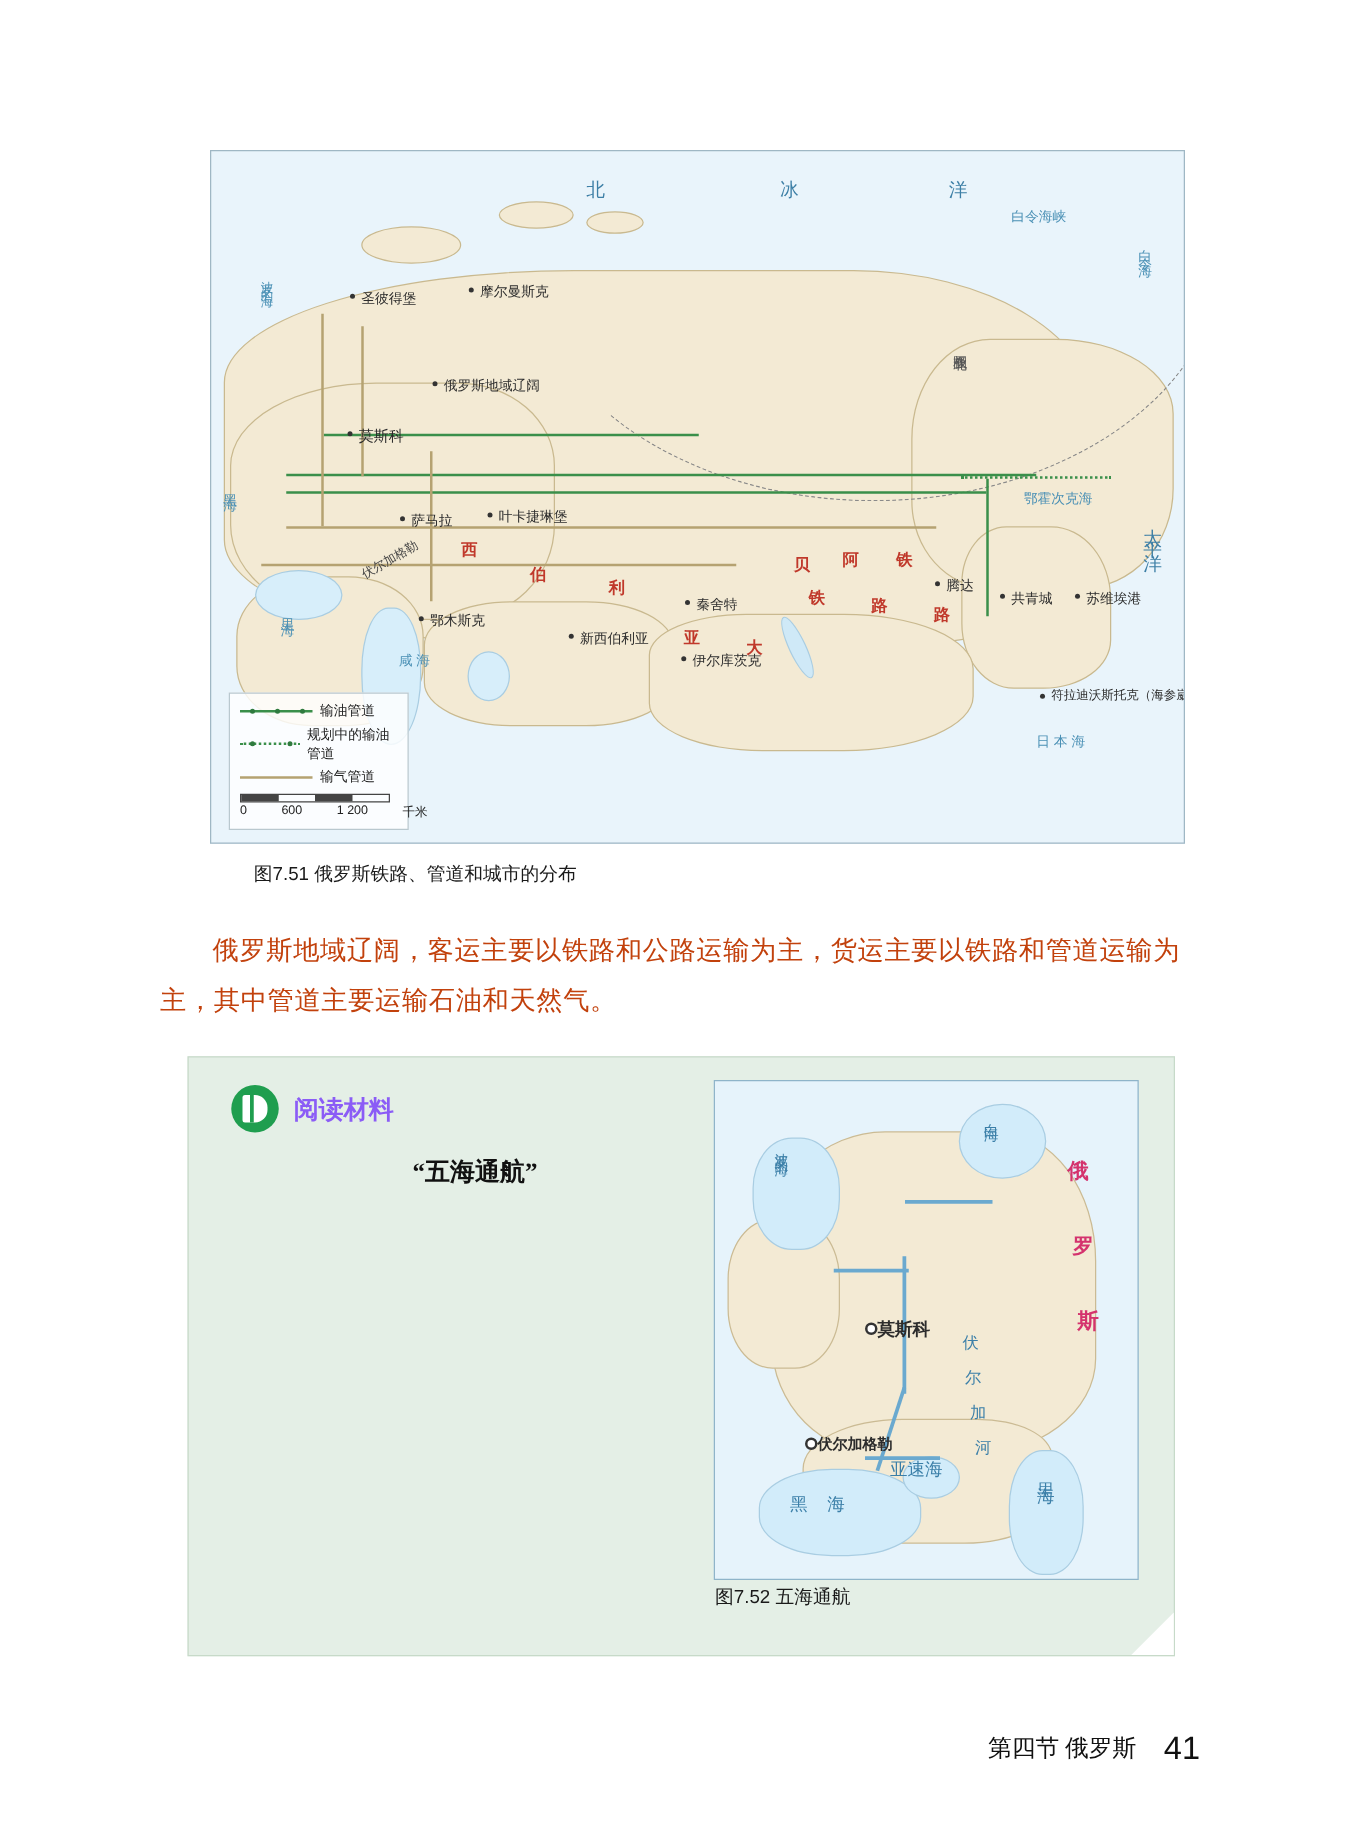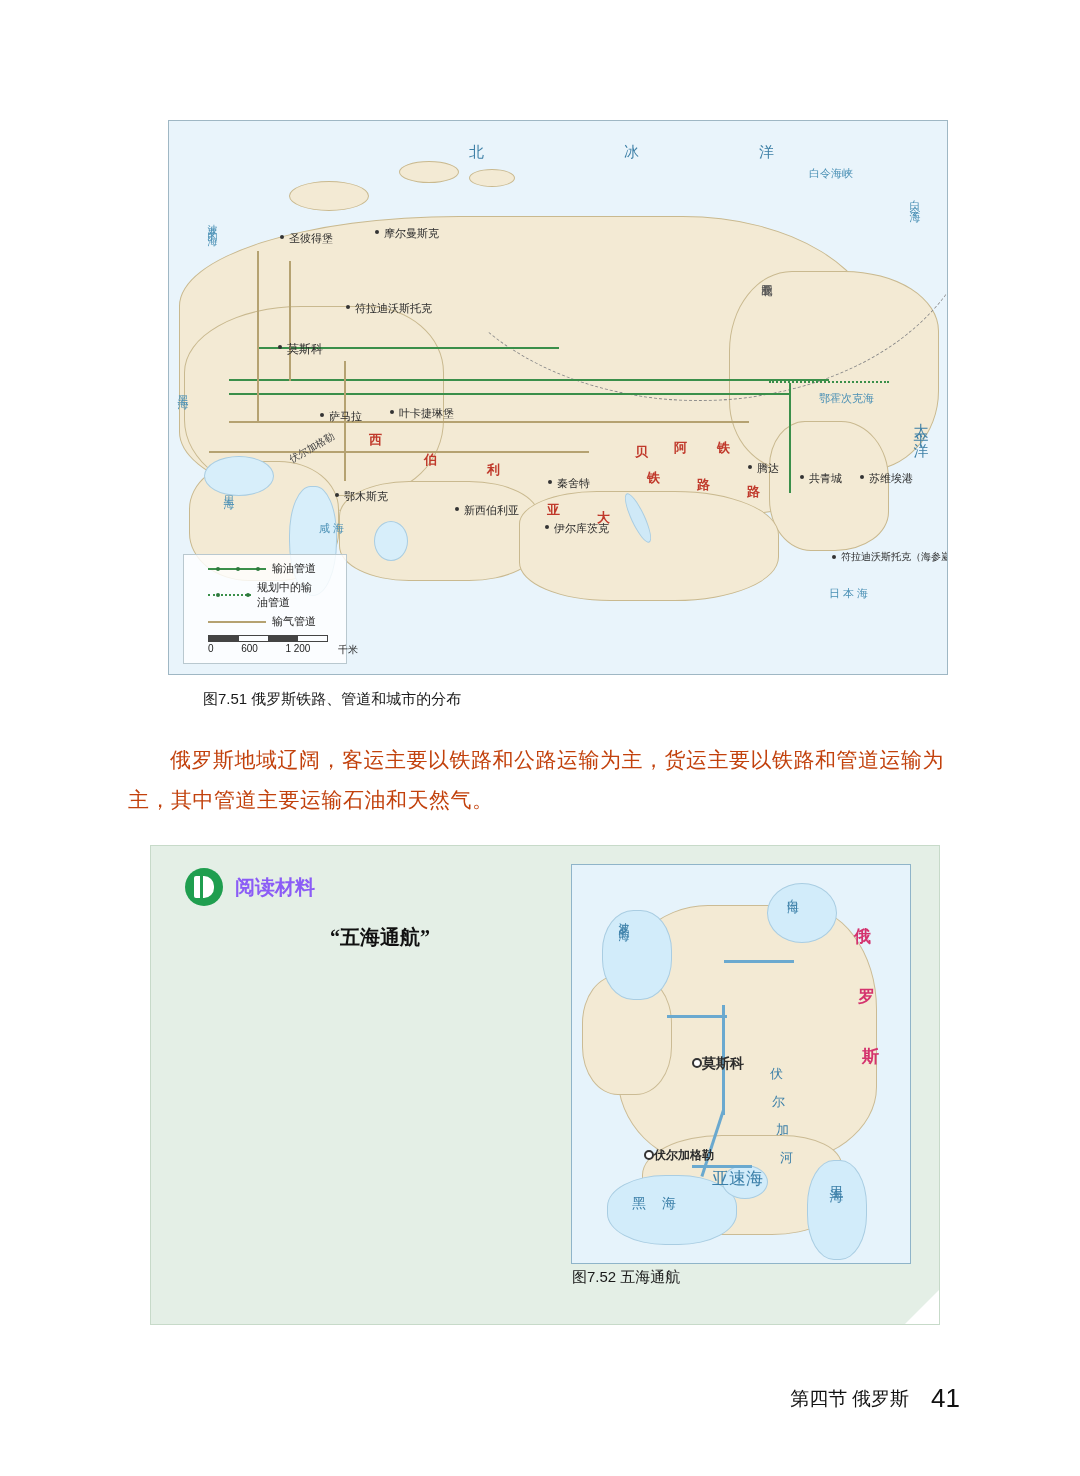--- a/index.html
+++ b/index.html
@@ -105,24 +105,24 @@
     width: 560px; height: 400px;
     border: 1.5px dashed #8a8a8a;
     border-radius: 50%;
     border-left-color: transparent;
     border-top-color: transparent;
   }
 
   .legend {
     position: absolute;
     left: 14px; bottom: 10px;
-    width: 164px;
+    width: 144px;
     background: rgba(255,255,255,0.82);
     border: 1px solid #b9c8cf;
-    padding: 6px 24px;
+    padding: 6px 8px;
     font-family: "Liberation Sans", sans-serif;
     font-size: 11px;
     color: #222;
   }
   .legend .row { display: flex; align-items: center; gap: 6px; margin-bottom: 4px; }
   .legend .swatch { width: 58px; height: 8px; position: relative; }
   .legend .swatch .ln { position:absolute; left:0; right:0; top:3px; height:2px; background:#3a8f4a; }
   .legend .swatch .ln.dot { background:none; border-top:2px dotted #3a8f4a; height:0; }
   .legend .swatch .ln.tan { background:#b5a271; }
   .legend .swatch .dotmark { position:absolute; width:4px;height:4px;background:#2f7a3e;border-radius:50%;top:2px; }
@@ -303,21 +303,21 @@
     <div class="maplabel sea-n vert" style="left:738px; top:70px; letter-spacing:6px;">白令海</div>
     <div class="maplabel sea-n" style="left:650px; top:270px;">鄂霍次克海</div>
     <div class="maplabel sea-n" style="left:660px; top:465px;">日  本  海</div>
     <div class="maplabel sea-n vert" style="left:6px; top:265px;">黑海</div>
     <div class="maplabel sea-n vert" style="left:52px; top:365px;">里海</div>
     <div class="maplabel sea-n" style="left:150px; top:400px;">咸  海</div>
     <div class="maplabel sea-n vert" style="left:36px; top:95px; font-size:10px;">波罗的海</div>
 
     <div class="maplabel city" style="left:120px; top:110px;">圣彼得堡</div>
     <div class="maplabel city" style="left:215px; top:105px;">摩尔曼斯克</div>
-    <div class="maplabel city" style="left:186px; top:180px;">符拉迪沃斯托克</div>
+    <div class="maplabel city" style="left:186px; top:180px;">俄罗斯地域辽阔</div>
     <div class="maplabel city" style="left:118px; top:220px; font-size:12px;">莫斯科</div>
     <div class="maplabel city" style="left:160px; top:288px;">萨马拉</div>
     <div class="maplabel city" style="left:230px; top:285px;">叶卡捷琳堡</div>
     <div class="maplabel city" style="left:175px; top:368px;">鄂木斯克</div>
     <div class="maplabel city" style="left:295px; top:382px;">新西伯利亚</div>
     <div class="maplabel city" style="left:388px; top:355px;">秦舍特</div>
     <div class="maplabel city" style="left:385px; top:400px;">伊尔库茨克</div>
     <div class="maplabel city" style="left:588px; top:340px;">腾达</div>
     <div class="maplabel city" style="left:640px; top:350px;">共青城</div>
     <div class="maplabel city" style="left:700px; top:350px;">苏维埃港</div>
@@ -406,21 +406,21 @@
       <div class="river" style="left:150px; top:140px; width:3px; height:110px;"></div>
       <div class="river" style="left:150px; top:245px; width:3px; height:70px; transform: rotate(18deg); transform-origin: top;"></div>
       <div class="river" style="left:95px; top:150px; width:60px; height:3px;"></div>
       <div class="river" style="left:152px; top:95px; width:70px; height:3px;"></div>
       <div class="river" style="left:120px; top:300px; width:60px; height:3px;"></div>
 
       <div class="ilabel vert blue" style="left:44px; top:48px; font-size:11px;">波罗的海</div>
       <div class="ilabel vert blue" style="left:212px; top:24px; font-size:12px;">白海</div>
       <div class="ilabel blue" style="left:60px; top:330px; font-size:14px; letter-spacing:6px;">黑 海</div>
       <div class="ilabel vert blue" style="left:256px; top:310px; font-size:14px;">里海</div>
-      <div class="ilabel blue" style="left:140px; top:302px; font-size:17px;">亚速海</div>
+      <div class="ilabel blue" style="left:140px; top:302px; font-size:14px;">亚速海</div>
 
       <div class="ilabel red" style="left:282px; top:60px;">俄</div>
       <div class="ilabel red" style="left:286px; top:120px;">罗</div>
       <div class="ilabel red" style="left:290px; top:180px;">斯</div>
 
       <div class="ilabel blue" style="left:198px; top:200px; font-size:13px;">伏</div>
       <div class="ilabel blue" style="left:200px; top:228px; font-size:13px;">尔</div>
       <div class="ilabel blue" style="left:204px; top:256px; font-size:13px;">加</div>
       <div class="ilabel blue" style="left:208px; top:284px; font-size:13px;">河</div>
 

